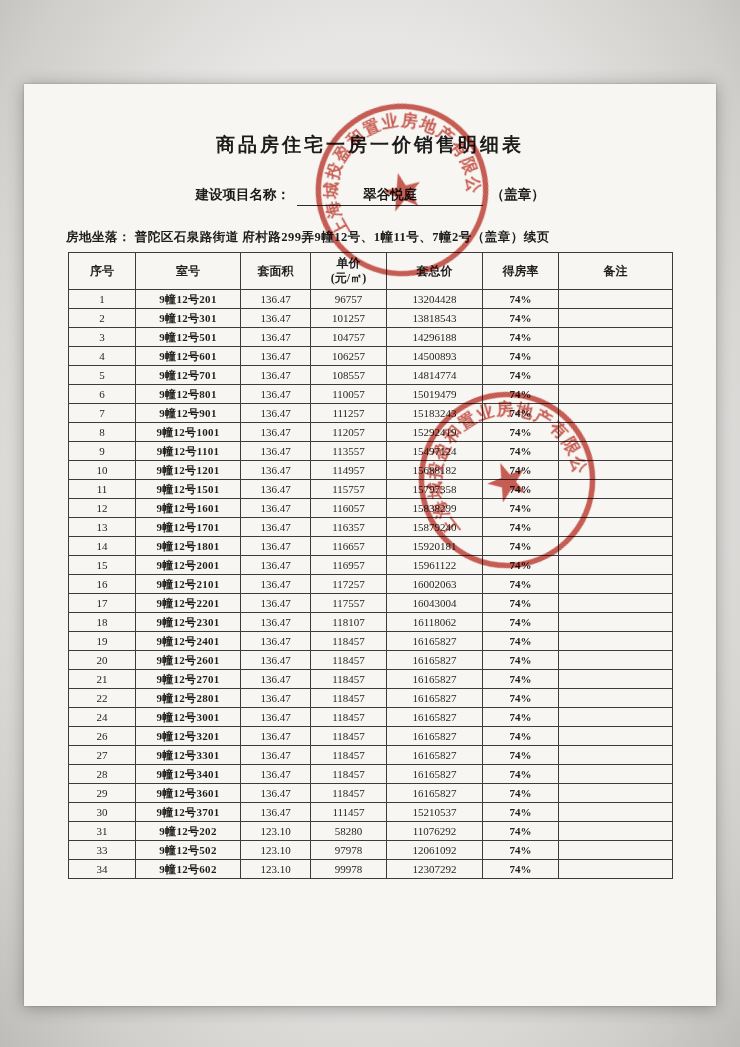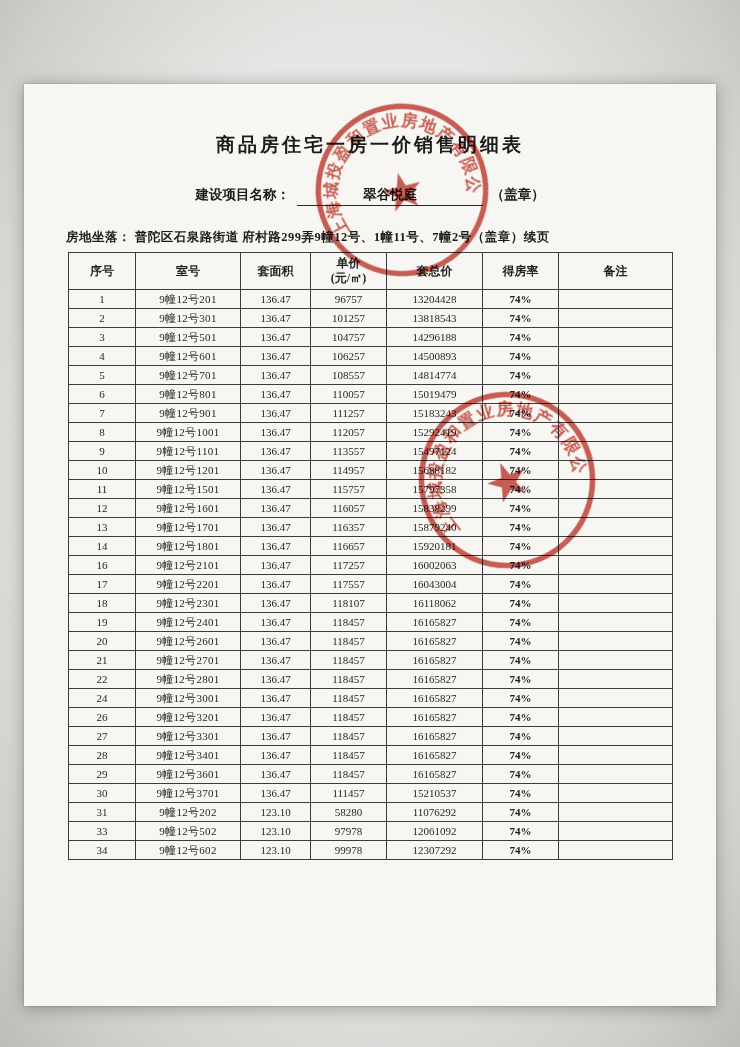--- a/index.html
+++ b/index.html
@@ -42,21 +42,21 @@
     font-size:11px; color:#1f1f1f;
   }
   table.price th, table.price td {
     border:1px solid #3c3c3c; text-align:center; vertical-align:middle;
     padding:1px 2px; overflow:hidden;
   }
   table.price th {
     height:34px; font-size:12px; font-weight:bold; white-space:pre-line; line-height:1.25;
   }
   table.price td { height:16px; line-height:1.15; font-weight:500; }
-  table.price td:nth-child(2) { font-weight:normal; letter-spacing:.3px; }
+  table.price td:nth-child(2) { font-weight:bold; letter-spacing:.3px; }
   table.price td:nth-child(6) { font-weight:bold; }
 
   .stamp {
     position:absolute; mix-blend-mode:multiply; opacity:.85;
     filter:blur(.3px); pointer-events:none;
   }
   .stamp-top { left:288px; top:16px;  width:180px; height:180px; transform:rotate(-14deg); }
   .stamp-mid { left:391px; top:304px; width:184px; height:184px; transform:rotate(-22deg); }
 </style>
 </head>
@@ -221,20 +221,29 @@
           <tr>
             <td>14</td>
             <td>9幢12号1801</td>
             <td>136.47</td>
             <td>116657</td>
             <td>15920181</td>
             <td>74%</td>
             <td></td>
           </tr>
           <tr>
+            <td>15</td>
+            <td>9幢12号2001</td>
+            <td>136.47</td>
+            <td>116957</td>
+            <td>15961122</td>
+            <td>74%</td>
+            <td></td>
+          </tr>
+          <tr>
             <td>16</td>
             <td>9幢12号2101</td>
             <td>136.47</td>
             <td>117257</td>
             <td>16002063</td>
             <td>74%</td>
             <td></td>
           </tr>
           <tr>
             <td>17</td>

